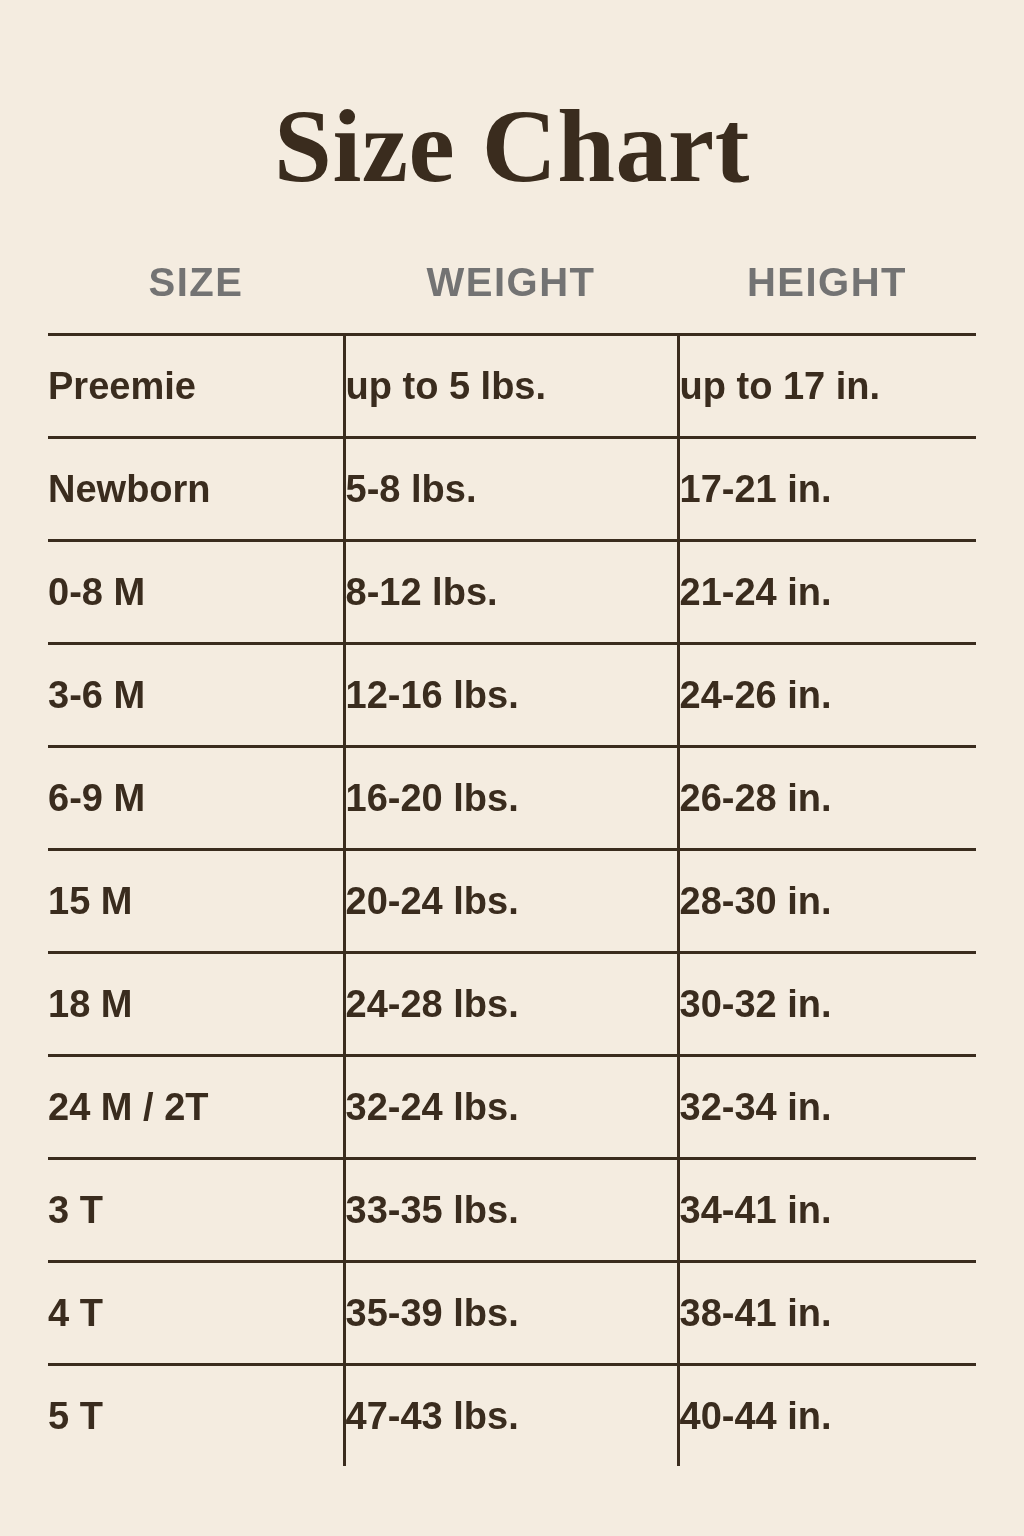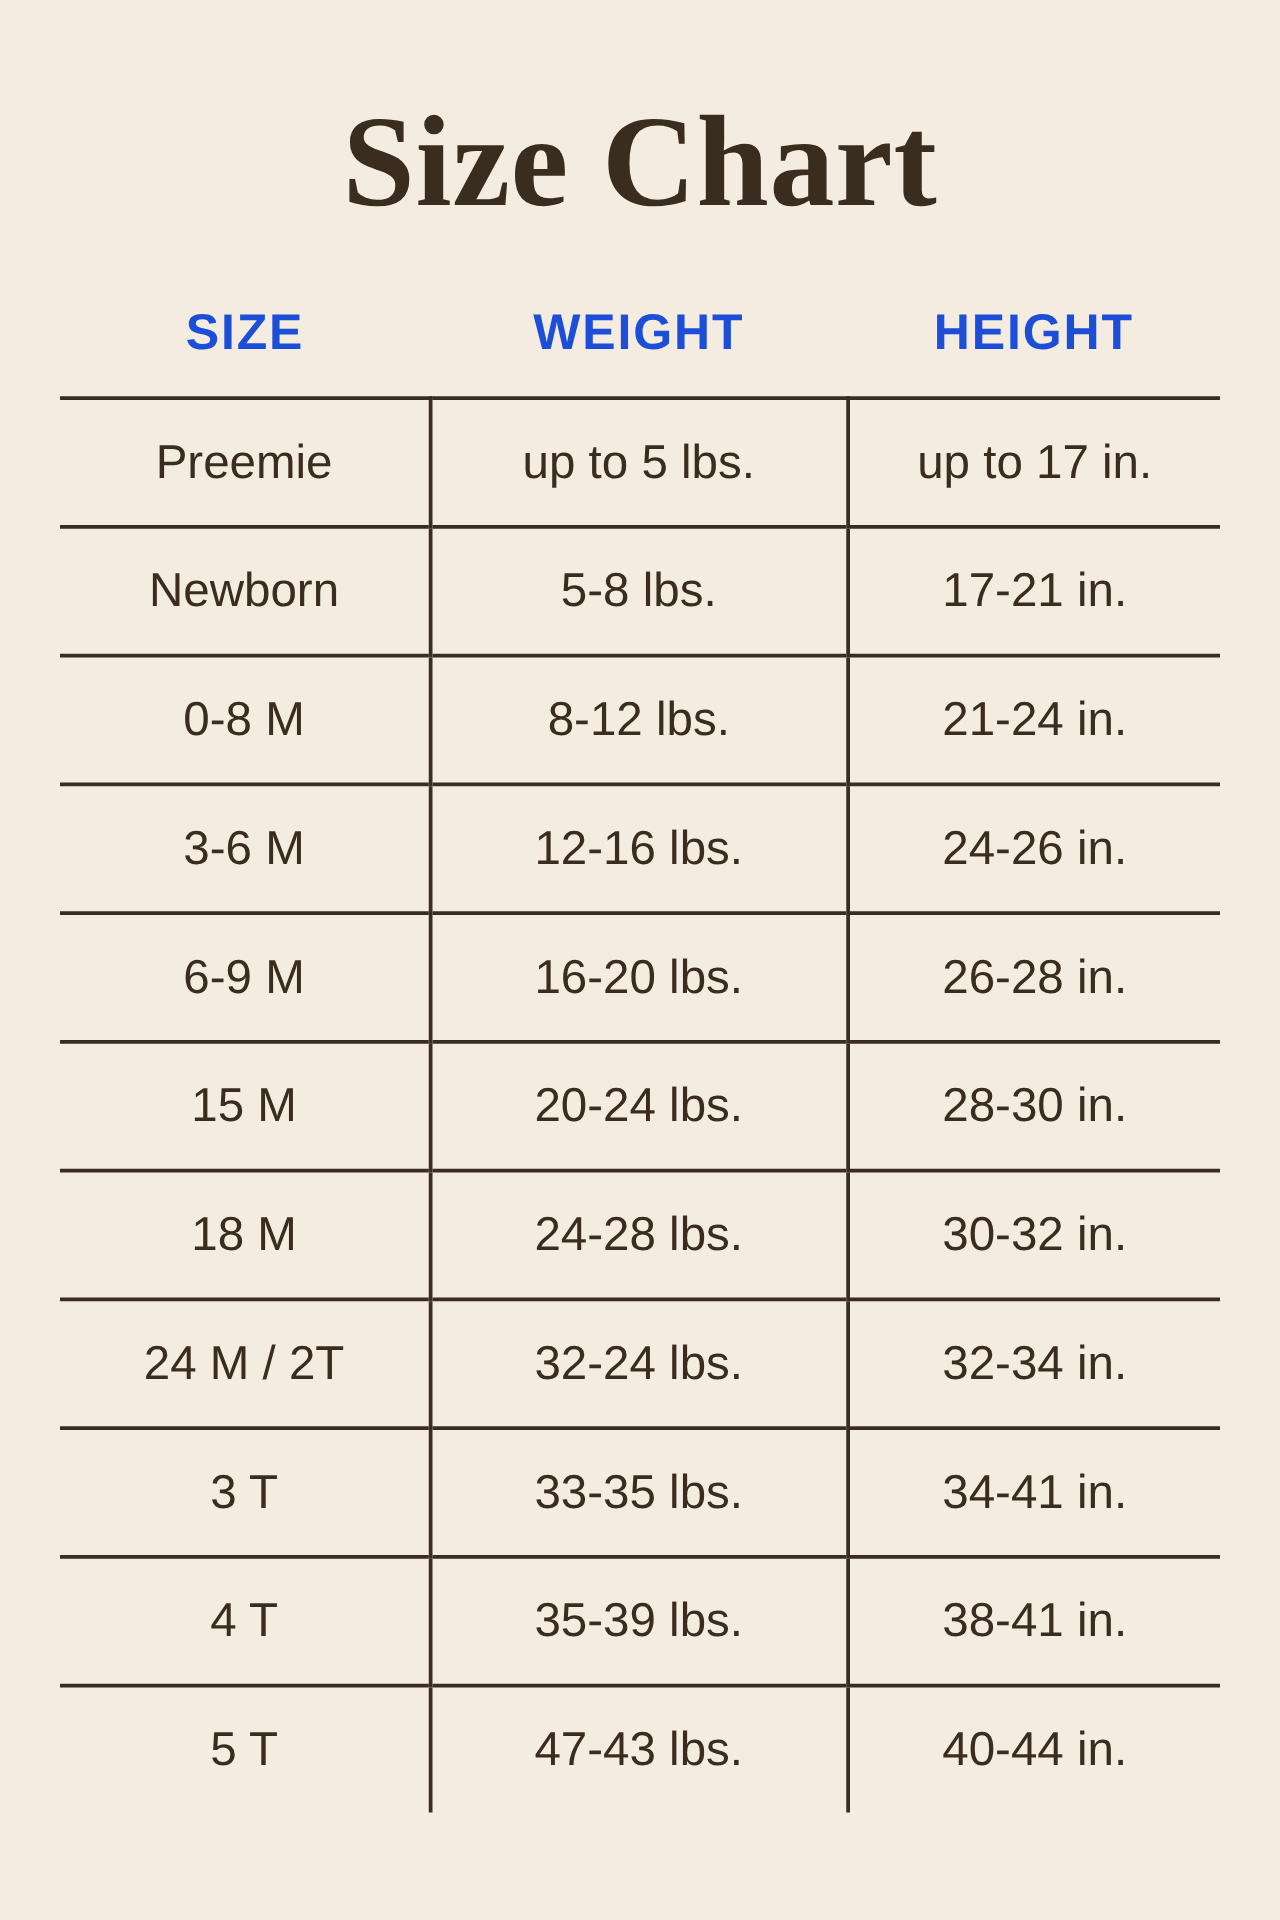--- a/index.html
+++ b/index.html
@@ -12,21 +12,21 @@
     background: #f4ece0;
     font-family: "Liberation Sans", sans-serif;
     color: #3a2a1c;
     overflow: hidden;
   }
   .page {
     position: relative;
     width: 1024px;
     height: 1536px;
     box-sizing: border-box;
-    padding: 0 48px;
+    padding: 16px 48px;
   }
   .title {
     font-family: "Liberation Serif", serif;
     font-weight: bold;
     font-size: 104px;
     line-height: 1;
     text-align: center;
     color: #3a2c1e;
     margin: 0;
     padding-top: 78px;
@@ -40,32 +40,31 @@
   }
   table.size-table col.c1 { width: 296px; }
   table.size-table col.c2 { width: 334px; }
   table.size-table col.c3 { width: 298px; }
 
   thead th {
     font-family: "Liberation Sans", sans-serif;
     font-weight: bold;
     font-size: 40px;
     letter-spacing: 1.5px;
-    color: #1d4ed8;
+    color: #737373;
     text-align: center;
     padding: 0 0 28px 0;
     border: none;
     vertical-align: bottom;
   }
   tbody td {
     font-family: "Liberation Sans", sans-serif;
-    font-weight: normal;
+    font-weight: bold;
     font-size: 38px;
     color: #3a2c1e;
-    text-align: center;
     height: 100px;
     border-top: 3px solid #3a2c1e;
     border-right: 3px solid #3a2c1e;
     padding: 0;
   }
   tbody td:last-child {
     border-right: none;
   }
   tbody tr:first-child td {
     border-top: 3px solid #3a2c1e;

